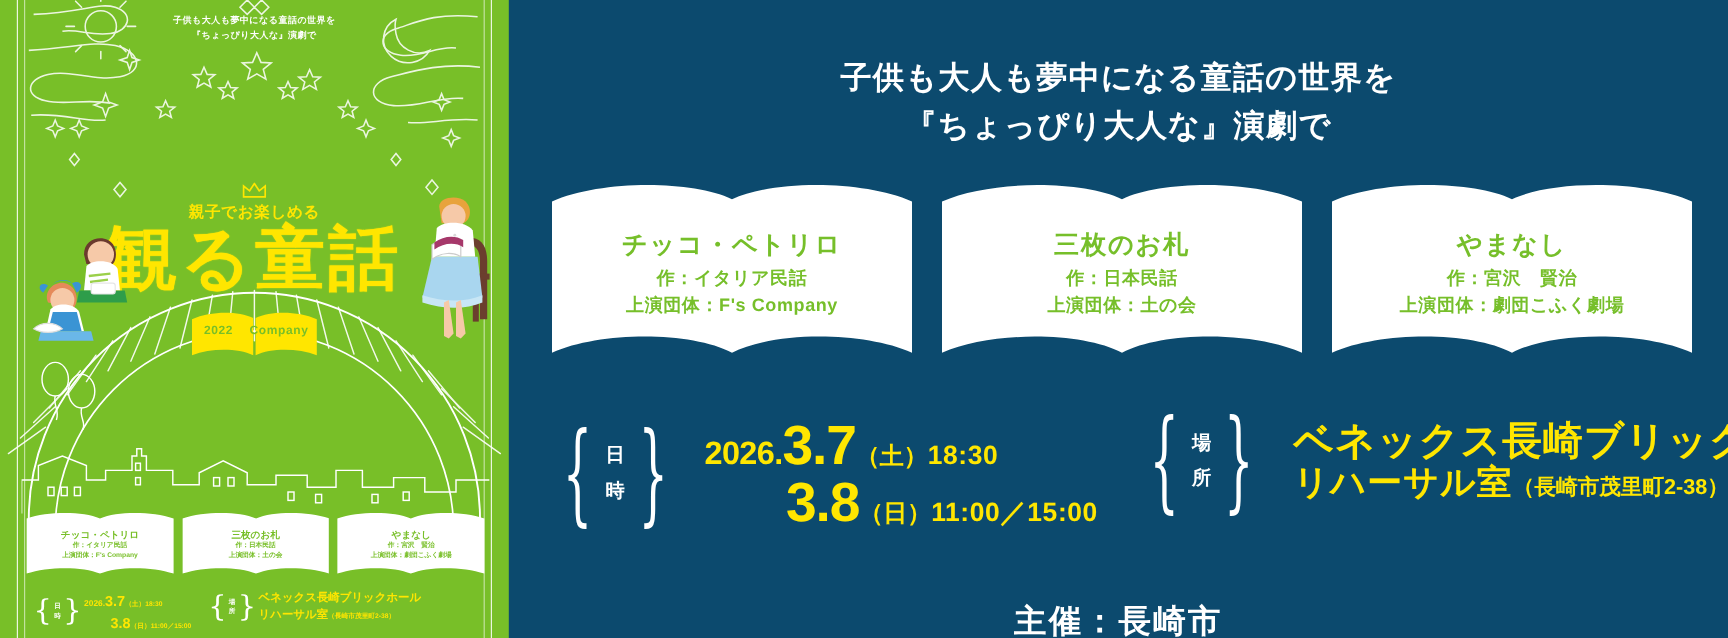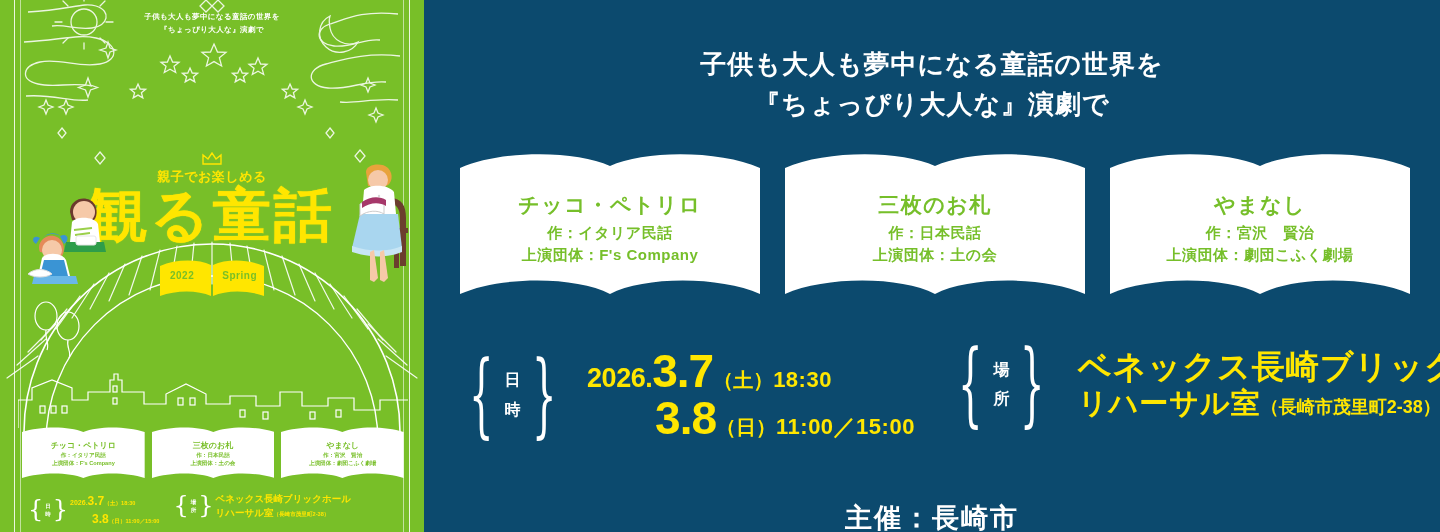--- a/index.html
+++ b/index.html
@@ -386,21 +386,21 @@
 
     <div class="poster-sub">親子でお楽しめる</div>
     <div class="poster-title">観る童話</div>
 
     <div class="year-book">
       <svg width="108" height="40" viewBox="0 0 108 40" style="position:absolute;inset:0;">
         <path d="M2 8 C18 1 40 1 53 7 L53 38 C40 32 18 32 2 38 Z" fill="#ffe600"></path>
         <path d="M106 8 C90 1 68 1 55 7 L55 38 C68 32 90 32 106 38 Z" fill="#ffe600"></path>
       </svg>
       <span class="yb-txt yb-left">2022</span>
-      <span class="yb-txt yb-right">Spring</span>
+      <span class="yb-txt yb-right">Company</span>
     </div>
 
     <svg class="balloons" width="70" height="62" viewBox="0 0 70 62">
       <g fill="none" stroke="#ffffff" stroke-width="1.2">
         <ellipse cx="16" cy="16" rx="11" ry="14"></ellipse>
         <path d="M16 30 C14 38 20 42 17 50"></path>
         <ellipse cx="38" cy="26" rx="11" ry="14"></ellipse>
         <path d="M38 40 C36 48 42 52 39 58"></path>
       </g>
     </svg>

